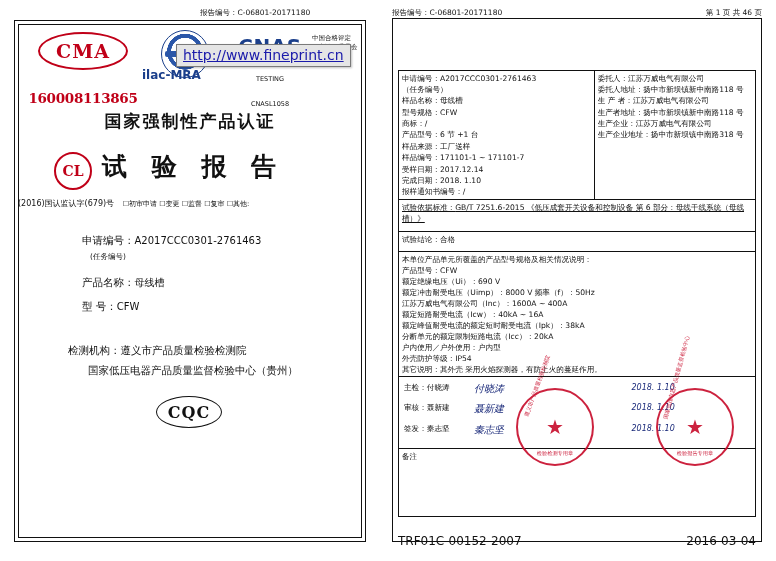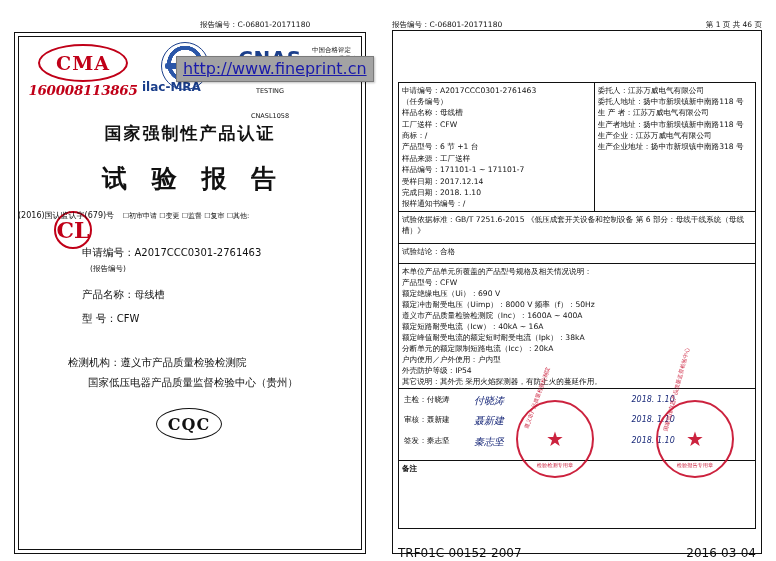--- a/index.html
+++ b/index.html
@@ -9,21 +9,21 @@
   }
   body {
     width: 776px;
     height: 561px;
     font-family: "DejaVu Sans", "Liberation Sans", sans-serif;
     position: relative;
     overflow: hidden;
   }
   .page {
     position: absolute;
-    top: 12px; left: 0;
+    top: 0; left: 0;
     width: 776px;
     height: 541px;
   }
 
   
   .sheet-left {
     position: absolute;
     left: 10px;
     top: 8px;
     width: 360px;
@@ -80,24 +80,23 @@
     color: #c00018;
     font-weight: bold;
     font-size: 19px;
     letter-spacing: 1px;
     font-family: "DejaVu Serif", "Liberation Serif", serif;
   }
   .cma-num {
     color: #c00018;
     font-weight: bold;
     font-size: 13.5px;
-    margin-top: 0;
+    margin-top: 20px;
     font-family: "DejaVu Serif", "Liberation Serif", serif;
     letter-spacing: -0.3px;
-    font-style: italic;
   }
   .ilac-block {
     position: absolute;
     left: 122px; top: 0px;
     width: 86px;
   }
   .ilac-circle {
     width: 46px; height: 46px;
     border-radius: 50%;
     border: 1px solid #1b3f8b;
@@ -149,24 +148,24 @@
     line-height: 1.35;
     text-align: left;
     width: 46px;
   }
 
   
   .url-bubble {
     position: absolute;
     left: 166px;
     top: 36px;
-    background: #a3a3a3;
+    background: #e5e5e5;
     border: 1px solid #7a7a7a;
     padding: 2px 6px 3px 6px;
-    font-size: 16px;
+    font-size: 14px;
     color: #1a1aaa;
     font-family: "DejaVu Sans", sans-serif;
     box-shadow: 1px 1px 2px rgba(0,0,0,0.25);
     z-index: 40;
     white-space: nowrap;
   }
   .url-bubble u { text-decoration: underline; }
 
   .title-main {
     position: absolute;
@@ -185,25 +184,24 @@
     left: 0; width: 360px;
     height: 46px;
   }
   .cqc-circle {
     position: absolute;
     left: 44px; top: 2px;
     width: 34px; height: 34px;
     border: 2.5px solid #c00018;
     border-radius: 50%;
     color: #c00018;
-    font-size: 22px;
+    font-size: 14px;
     font-weight: bold;
     display: flex; align-items: center; justify-content: center;
     font-family: "DejaVu Serif", serif;
-    margin-top: 47px;
   }
   .title-sub {
     position: absolute;
     left: 92px; top: 0px;
     font-size: 25px;
     font-weight: bold;
     letter-spacing: 8px;
     font-family: "DejaVu Serif", "Liberation Serif", serif;
     color: #111;
   }
@@ -425,21 +423,21 @@
     </div>
 
     <div class="approval-line">
       <span>(2016)国认监认字(679)号</span>
       <span class="boxes">☐初审申请  ☐变更  ☐监督  ☐复审  ☐其他:</span>
     </div>
 
     <div class="field-line" style="left:72px; top:226px;">
       <span>申请编号：</span><span class="fval">A2017CCC0301-2761463</span>
     </div>
-    <div class="small-note" style="left:80px; top:244px;">(报告编号)</div>
+    <div class="small-note" style="left:80px; top:244px;">(任务编号)</div>
 
     <div class="field-line" style="left:72px; top:268px;">
       <span>产品名称：</span><span class="fval">母线槽</span>
     </div>
     <div class="field-line" style="left:72px; top:292px;text-align:right;">
       <span>型    号：</span><span class="fval">CFW</span>
     </div>
 
     <div class="field-line" style="left:58px; top:336px;">
       <span>检测机构：</span><span>遵义市产品质量检验检测院</span>
@@ -464,21 +462,21 @@
 
 
     <table class="rtable">
       <tbody>
           <tr>
         <td style="width:55%;">
           <div class="kv">
             <div><span>申请编号：</span><span>A2017CCC0301-2761463</span></div>
             <div><span>（任务编号）</span></div>
             <div><span>样品名称：</span><span>母线槽</span></div>
-            <div><span>工厂送样：</span><span>CFW</span></div>
+            <div><span>型号规格：</span><span>CFW</span></div>
             <div><span>商标：</span><span>/</span></div>
             <div><span>产品型号：</span><span>6 节 +1 台</span></div>
             <div><span>样品来源：</span><span>工厂送样</span></div>
             <div><span>样品编号：</span><span>171101-1 ~ 171101-7</span></div>
             <div><span>受样日期：</span><span>2017.12.14</span></div>
             <div><span>完成日期：</span><span>2018. 1.10</span></div>
             <div><span>报样通知书编号：</span><span>/</span></div>
           </div>
         </td>
         <td style="width:45%;">
@@ -486,39 +484,39 @@
             <div><span>委托人：</span><span>江苏万威电气有限公司</span></div>
             <div><span>委托人地址：</span><span>扬中市新坝镇新中南路118 号</span></div>
             <div><span>生 产 者：</span><span>江苏万威电气有限公司</span></div>
             <div><span>生产者地址：</span><span>扬中市新坝镇新中南路118 号</span></div>
             <div><span>生产企业：</span><span>江苏万威电气有限公司</span></div>
             <div><span>生产企业地址：</span><span>扬中市新坝镇中南路318 号</span></div>
           </div>
         </td>
       </tr>
       <tr>
-        <td colspan="2" style="height:28px;">
+        <td colspan="2" style="height:28px;text-decoration:underline;">
           <div class="std-text">
             <span>试验依据标准：</span><span>GB/T 7251.6-2015 《低压成套开关设备和控制设备 第 6 部分：母线干线系统（母线槽）》</span>
           </div>
         </td>
       </tr>
       <tr>
         <td colspan="2" style="height:16px;">
           <span>试验结论：</span><span>合格</span>
         </td>
       </tr>
       <tr>
         <td colspan="2" style="height:112px;">
           <div>本单位产品单元所覆盖的产品型号规格及相关情况说明：</div>
           <div class="spec-block">
             <div>产品型号：CFW</div>
             <div>额定绝缘电压（Ui）：690 V</div>
             <div>额定冲击耐受电压（Uimp）：8000 V    频率（f）：50Hz</div>
-            <div>遵义市产品质量检验检测院（Inc）：1600A ~ 400A</div>
+            <div>江苏万威电气有限公司（Inc）：1600A ~ 400A</div>
             <div>额定短路耐受电流（Icw）：40kA ~ 16A</div>
             <div>额定峰值耐受电流的额定短时耐受电流（Ipk）：38kA</div>
             <div>分断单元的额定限制短路电流（Icc）：20kA</div>
             <div>户内使用／户外使用：户内型</div>
             <div>外壳防护等级：IP54</div>
             <div>其它说明：其外壳 采用火焰探测器，有防上火的蔓延作用。</div>
           </div>
         </td>
       </tr>
       <tr>
@@ -556,21 +554,21 @@
               </td>
               <td>
                 <span class="hand-date">2018. 1.10</span>
               </td>
             </tr>
           </tbody>
               </table>
         </td>
       </tr>
       <tr>
-        <td colspan="2" style="height:64px;font-weight:bold;">
+        <td colspan="2" style="height:64px;">
           <span>备注</span>
         </td>
       </tr>
     </tbody>
       </table>
 
     <div class="seal" style="left:128px; top:380px;">
       <div class="star">★</div>
       <div class="ring-text">
         <span style="transform:rotate(-70deg) translate(0,-34px);">遵义市产品质量检验检测院</span>

